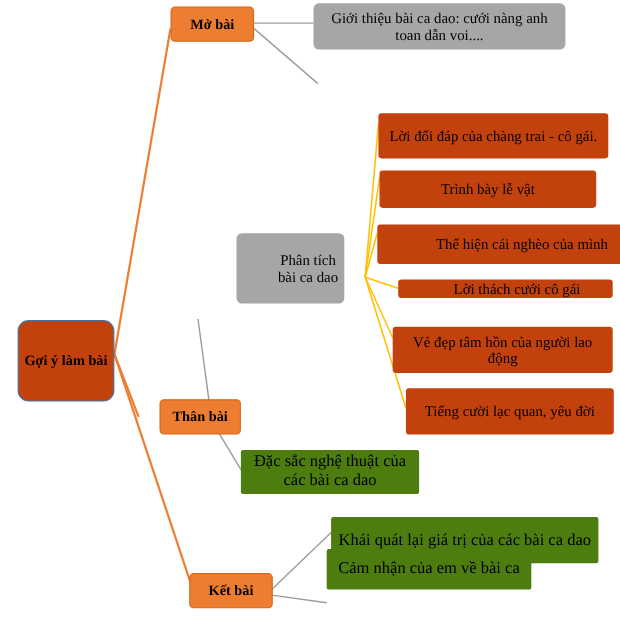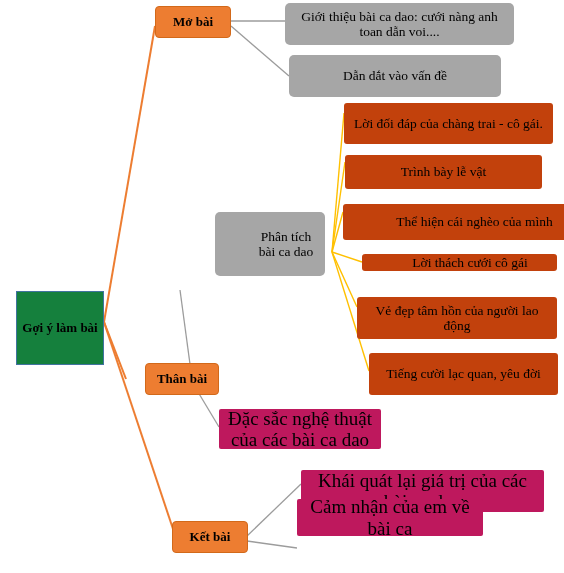--- a/index.html
+++ b/index.html
@@ -33,44 +33,44 @@
     text-align: center;
     line-height: 1.12;
     color: #000000;
     z-index: 5;
   }
   .node span {
     display: block;
     padding: 0 4px;
   }
   .node-root {
-    background: #15803d;
+    background: #c2410c;
     border: 1px solid #41739f;
-    border-radius: 0;
+    border-radius: 10px;
     font-weight: bold;
     font-size: 13px;
   }
   .node-branch {
     background: #ed7d31;
     border: 1px solid #d2691a;
     border-radius: 4px;
     font-weight: bold;
     font-size: 13px;
   }
   .node-gray {
     background: #a6a6a6;
     border-radius: 5px;
     font-weight: normal;
     font-size: 13.5px;
   }
   .node-gray-sq {
-    background: #be185d;
+    background: #4d7c0f;
     border-radius: 2px;
     font-weight: normal;
-    font-size: 19px;
+    font-size: 15px;
     align-items: center;
   }
   .node-yellow {
     background: #c2410c;
     border-radius: 3px;
     font-weight: normal;
     font-size: 13.5px;
   }
 </style>
 </head>
@@ -116,25 +116,22 @@
   </div>
 
   <div class="node node-branch" style="left:172px; top:521px; width:76px; height:32px;">
     <span>Kết bài</span>
   </div>
 
   <div class="node node-gray" style="left:285px; top:3px; width:229px; height:42px;">
     <span>Giới thiệu bài ca dao: cưới nàng anh toan dẫn voi....</span>
   </div>
 
-  <div class="node node-gray" style="left:289px; top:55px; width:212px; height:42px;">
-    <span>Dẫn dắt vào vấn đề</span>
-  </div>
 
-  <div class="node node-gray" style="left:215px; top:212px; width:110px; height:64px;padding-left:32px;">
+  <div class="node node-gray" style="left:215px; top:212px; width:98px; height:64px;padding-left:32px;">
     <span>Phân tích bài ca dao</span>
   </div>
 
   <div class="node node-gray-sq" style="left:219px; top:409px; width:162px; height:40px;">
     <span>Đặc sắc nghệ thuật của các bài ca dao</span>
   </div>
 
   <div class="node node-yellow" style="left:344px; top:103px; width:209px; height:41px;">
     <span>Lời đối đáp của chàng trai - cô gái.</span>
   </div>

